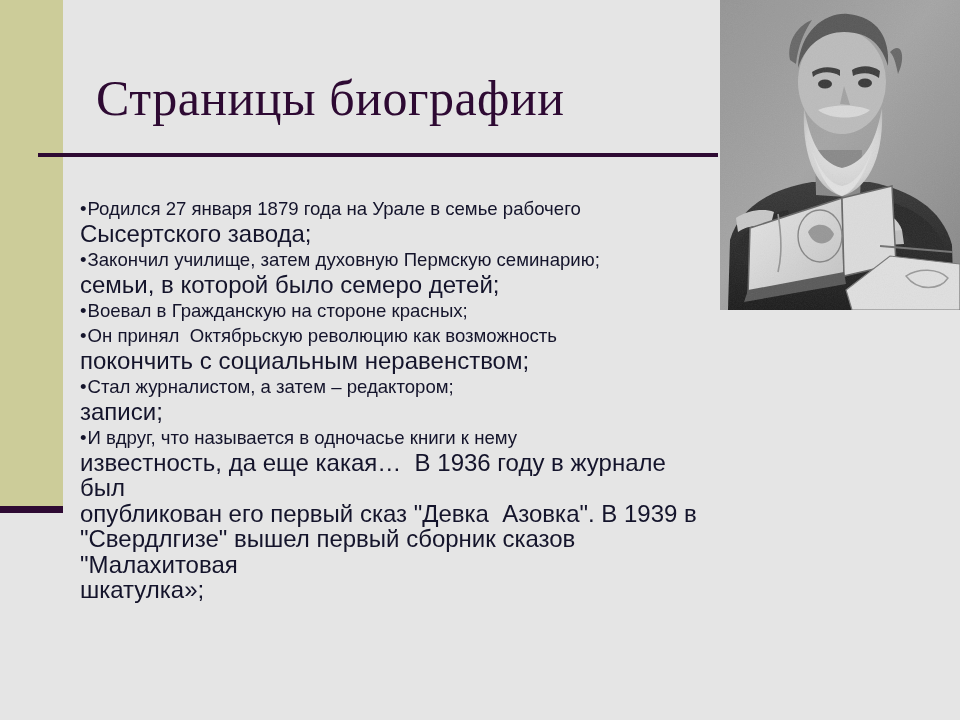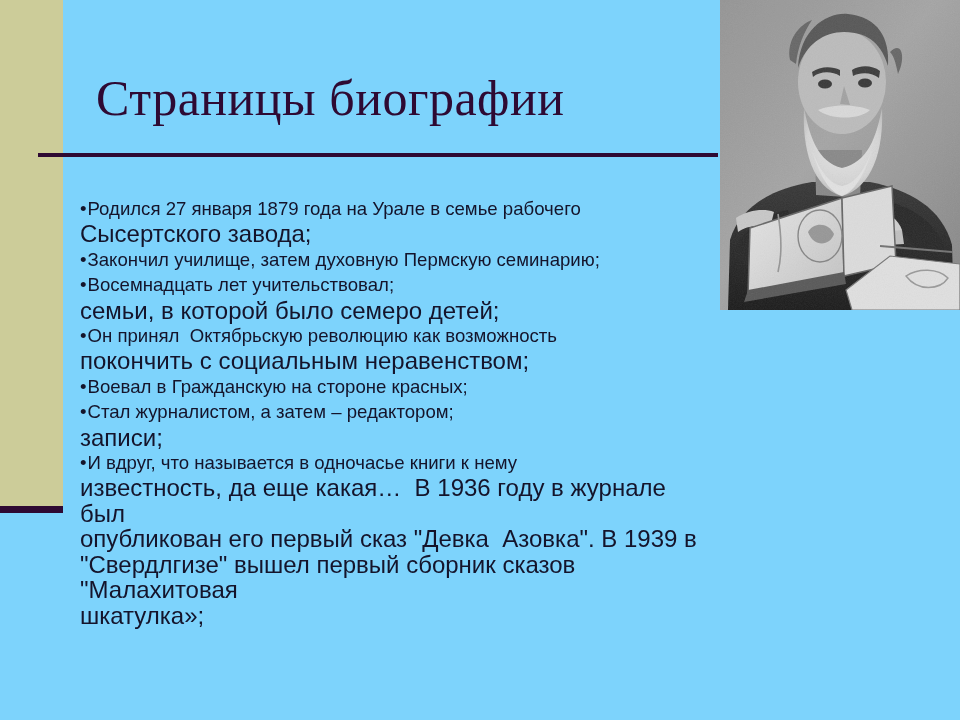--- a/index.html
+++ b/index.html
@@ -11,21 +11,21 @@
     width: 960px;
     height: 720px;
     overflow: hidden;
     font-family: "Liberation Sans", sans-serif;
   }
 
   .slide {
     position: relative;
     width: 960px;
     height: 720px;
-    background: #7dd3fc;
+    background: #e5e5e5;
     overflow: hidden;
   }
 
   
   .side-band {
     position: absolute;
     left: 0;
     top: 0;
     width: 63px;
     height: 506px;
@@ -207,35 +207,32 @@
 
     <div>
       <div class="bullet-line">Родился 27 января 1879 года на Урале в семье рабочего</div>
       <div class="cont-line">Сысертского завода;</div>
     </div>
 
     <div>
       <div class="bullet-line">Закончил училище, затем духовную Пермскую семинарию;</div>
     </div>
 
-    <div>
-      <div class="bullet-line">Восемнадцать лет учительствовал;</div>
-    </div>
 
     <div>
       <div class="cont-line">семьи, в которой было семеро детей;</div>
+    </div>
+
+    <div>
+      <div class="bullet-line">Воевал в Гражданскую на стороне красных;</div>
     </div>
 
     <div>
       <div class="bullet-line">Он принял  Октябрьскую революцию как возможность</div>
       <div class="cont-line">покончить с социальным неравенством;</div>
-    </div>
-
-    <div>
-      <div class="bullet-line">Воевал в Гражданскую на стороне красных;</div>
     </div>
 
     <div>
       <div class="bullet-line">Стал журналистом, а затем – редактором;</div>
     </div>
 
     <div>
       <div class="cont-line">записи;</div>
     </div>
 

